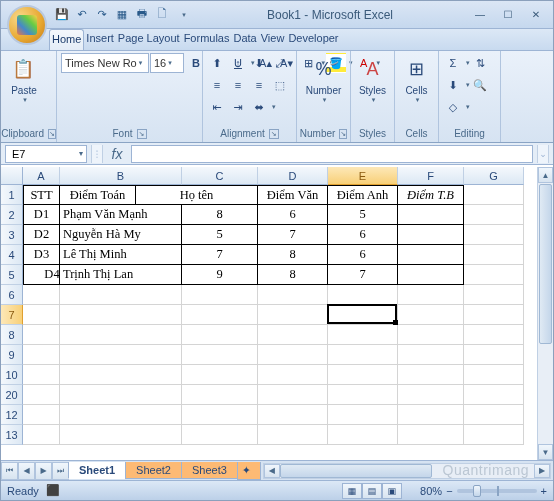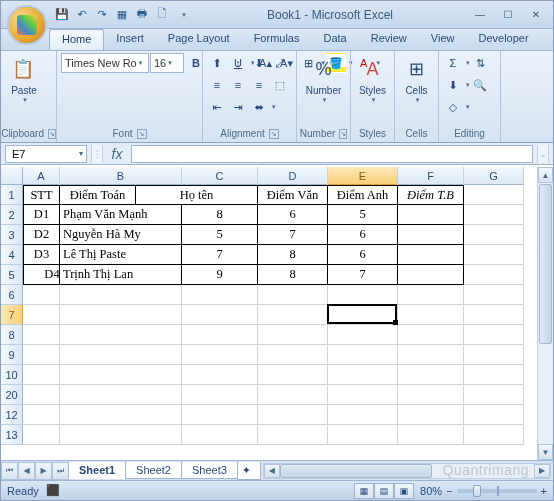--- a/index.html
+++ b/index.html
@@ -10,21 +10,21 @@
 .office-btn { width: 40px; height: 40px; border-radius: 50%; background: radial-gradient(circle at 30% 30%, #f8d88a, #e8a830 60%, #c47818); border: 2px solid #b8c8de; position: absolute; top: 4px; left: 6px; z-index: 10; display: flex; align-items: center; justify-content: center; }
 .office-btn::before { content: ""; width: 20px; height: 20px; background: linear-gradient(45deg,#e74,#48c,#6c4,#fc4); border-radius: 3px; }
 .qat { display: flex; gap: 2px; margin-left: 48px; }
 .qat-btn { width: 18px; height: 18px; display: flex; align-items: center; justify-content: center; font-size: 11px; color: #2a5a8a; cursor: pointer; border-radius: 2px; }
 .title-text { flex: 1; text-align: center; font-size: 12px; color: #3a5a7a; }
 .win-controls { display: flex; gap: 2px; }
 .win-btn { width: 26px; height: 16px; display: flex; align-items: center; justify-content: center; font-size: 10px; color: #3a5a7a; border: 1px solid transparent; }
 
 
 .ribbon-tabs { height: 22px; background: linear-gradient(#dce8f6,#c8daef); display: flex; padding-left: 48px; border-bottom: 1px solid #9db4d4; }
-.tab { padding: 3px 12px 0; font-size: 11px; color: #2a4a7a; cursor: pointer; }
+.tab { padding: 3px 2px 0; font-size: 11px; color: #2a4a7a; cursor: pointer; }
 .tab.active { background: linear-gradient(#f4f8fc,#e4edf7); border: 1px solid #9db4d4; border-bottom: none; border-radius: 3px 3px 0 0; color: #1a3a6a; font-weight: 500; }
 
 
 .ribbon { height: 92px; background: linear-gradient(#eaf1fa,#d6e3f2); display: flex; border-bottom: 1px solid #8aa4c4; }
 .rgroup { border-right: 1px solid #b0c4de; padding: 2px 4px; display: flex; flex-direction: column; }
 .rgroup-body { flex: 1; display: flex; align-items: flex-start; gap: 2px; }
 .rgroup-label { font-size: 10px; color: #4a6a8a; text-align: center; padding: 1px 0; display: flex; justify-content: center; gap: 4px; align-items: center; }
 .dlaunch { width: 10px; height: 10px; border: 1px solid #8aa4c4; font-size: 7px; display: flex; align-items: center; justify-content: center; color: #4a6a8a; }
 
 .big-btn { display: flex; flex-direction: column; align-items: center; width: 38px; padding: 2px; font-size: 10px; color: #2a4a7a; }
@@ -63,32 +63,32 @@
 
 
 .vscroll { position: absolute; top: 166px; right: 0; width: 16px; bottom: 40px; background: #e8eef6; border-left: 1px solid #c0d0e4; }
 .vscroll .arr { height: 16px; background: linear-gradient(#f0f6fc,#d8e4f0); border: 1px solid #b0c4de; display:flex; align-items:center; justify-content:center; font-size:8px; color:#4a6a8a; }
 .vscroll .thumb { position: absolute; top: 17px; left: 1px; right: 1px; height: 160px; background: linear-gradient(90deg,#e0eaf4,#c4d6ea); border: 1px solid #a0b8d4; border-radius: 2px; }
 
 
 .sheet-tabs { position: absolute; bottom: 20px; left: 0; right: 0; height: 20px; background: #d6e3f2; display: flex; align-items: center; border-top: 1px solid #9db4d4; }
 .nav-btns { display: flex; }
 .nav-btn { width: 17px; height: 18px; background: linear-gradient(#f0f6fc,#d8e4f0); border: 1px solid #b0c4de; display:flex; align-items:center; justify-content:center; font-size:8px; color:#4a6a8a; }
-.stab { padding: 2px 10px; font-size: 11px; background: #ffffff; border: 1px solid #9db4d4; border-top: none; color: #2a4a7a; margin-left: -1px; }
+.stab { padding: 2px 10px; font-size: 11px; background: #fdba74; border: 1px solid #9db4d4; border-top: none; color: #2a4a7a; margin-left: -1px; }
 .stab.active { background: #fff; font-weight: bold; border-bottom-color: #fff; }
 .hscroll { flex: 1; height: 16px; margin: 0 2px; background: #e8eef6; position: relative; border: 1px solid #c0d0e4; display:flex; }
 .hscroll .arr { width:16px; background: linear-gradient(#f0f6fc,#d8e4f0); border:1px solid #b0c4de; display:flex; align-items:center; justify-content:center; font-size:8px; color:#4a6a8a; }
 .hscroll .track { flex:1; position:relative; }
 .hscroll .thumb { position:absolute; left:0; top:0; bottom:0; width:60%; background: linear-gradient(#e0eaf4,#c4d6ea); border:1px solid #a0b8d4; border-radius:2px; }
 
 .status { position: absolute; bottom: 0; left: 0; right: 0; height: 20px; background: linear-gradient(#dce8f6,#bcd0e8); display: flex; align-items: center; padding: 0 6px; font-size: 11px; color: #2a4a7a; border-top: 1px solid #9db4d4; }
 .status .spacer { flex: 1; }
 .view-btns { display: flex; gap: 0; }
 .vbtn { width: 20px; height: 16px; border: 1px solid #9db4d4; background: linear-gradient(#f0f6fc,#d8e4f0); display:flex; align-items:center; justify-content:center; font-size:9px; }
-.zoom { display: flex; align-items: center; gap: 4px; margin-left: 6px; }
+.zoom { display: flex; align-items: center; gap: 4px; margin-left: 18px; }
 .zslider { width: 80px; height: 4px; background: #b0c4de; position: relative; border-radius: 2px; }
 .zslider::before { content:""; position:absolute; left:50%; top:-3px; width:2px; height:10px; background:#8aa4c4; }
 .zthumb { position: absolute; left: 20%; top: -4px; width: 8px; height: 12px; background: linear-gradient(#f0f6fc,#c4d6ea); border: 1px solid #8aa4c4; border-radius: 2px; }
 
 .watermark { position: absolute; right: 24px; bottom: 22px; font-size: 14px; color: rgba(120,140,160,0.4); font-weight: 400; pointer-events: none; letter-spacing: 0.5px; font-family: Arial; }
 
 
 .cwA{width:37px}.cwB{width:122px}.cwC{width:76px}.cwD{width:70px}.cwE{width:70px}.cwF{width:66px}.cwG{width:60px}
 </style>
 </head>
@@ -112,21 +112,20 @@
     <div class="win-btn">✕</div>
   </div>
 </div>
 
 <div class="ribbon-tabs">
   <div class="tab active">Home</div>
   <div class="tab">Insert</div>
   <div class="tab">Page Layout</div>
   <div class="tab">Formulas</div>
   <div class="tab">Data</div>
-  <div class="tab">Review</div>
   <div class="tab">View</div>
   <div class="tab">Developer</div>
 </div>
 
 <div class="ribbon">
   <div class="rgroup" style="width:56px">
     <div class="rgroup-body">
         <div class="big-btn">
           <div class="ico">📋</div>
           <span>Paste</span>
@@ -315,21 +314,21 @@
         <div class="cell bordered c bl" style="width: 37px;">D2</div>
         <div class="cell bordered" style="width: 122px;">Nguyễn Hà My</div>
         <div class="cell bordered c" style="width: 76px;">5</div>
         <div class="cell bordered c" style="width: 70px;">7</div>
         <div class="cell bordered c" style="width: 70px;">6</div>
         <div class="cell bordered c" style="width: 66px;"></div>
         <div class="cell" style="width: 60px;"></div>
       </div>
       <div class="row">
         <div class="cell bordered c bl" style="width: 37px;">D3</div>
-        <div class="cell bordered" style="width: 122px;">Lê Thị Paste</div>
+        <div class="cell bordered" style="width: 122px;">Lê Thị Minh</div>
         <div class="cell bordered c" style="width: 76px;">7</div>
         <div class="cell bordered c" style="width: 70px;">8</div>
         <div class="cell bordered c" style="width: 70px;">6</div>
         <div class="cell bordered c" style="width: 66px;"></div>
         <div class="cell" style="width: 60px;"></div>
       </div>
       <div class="row">
         <div class="cell bordered c bl" style="width: 37px; padding-left: 24px;">D4</div>
         <div class="cell bordered" style="width: 122px;">Trịnh Thị Lan</div>
         <div class="cell bordered c" style="width: 76px;">9</div>

